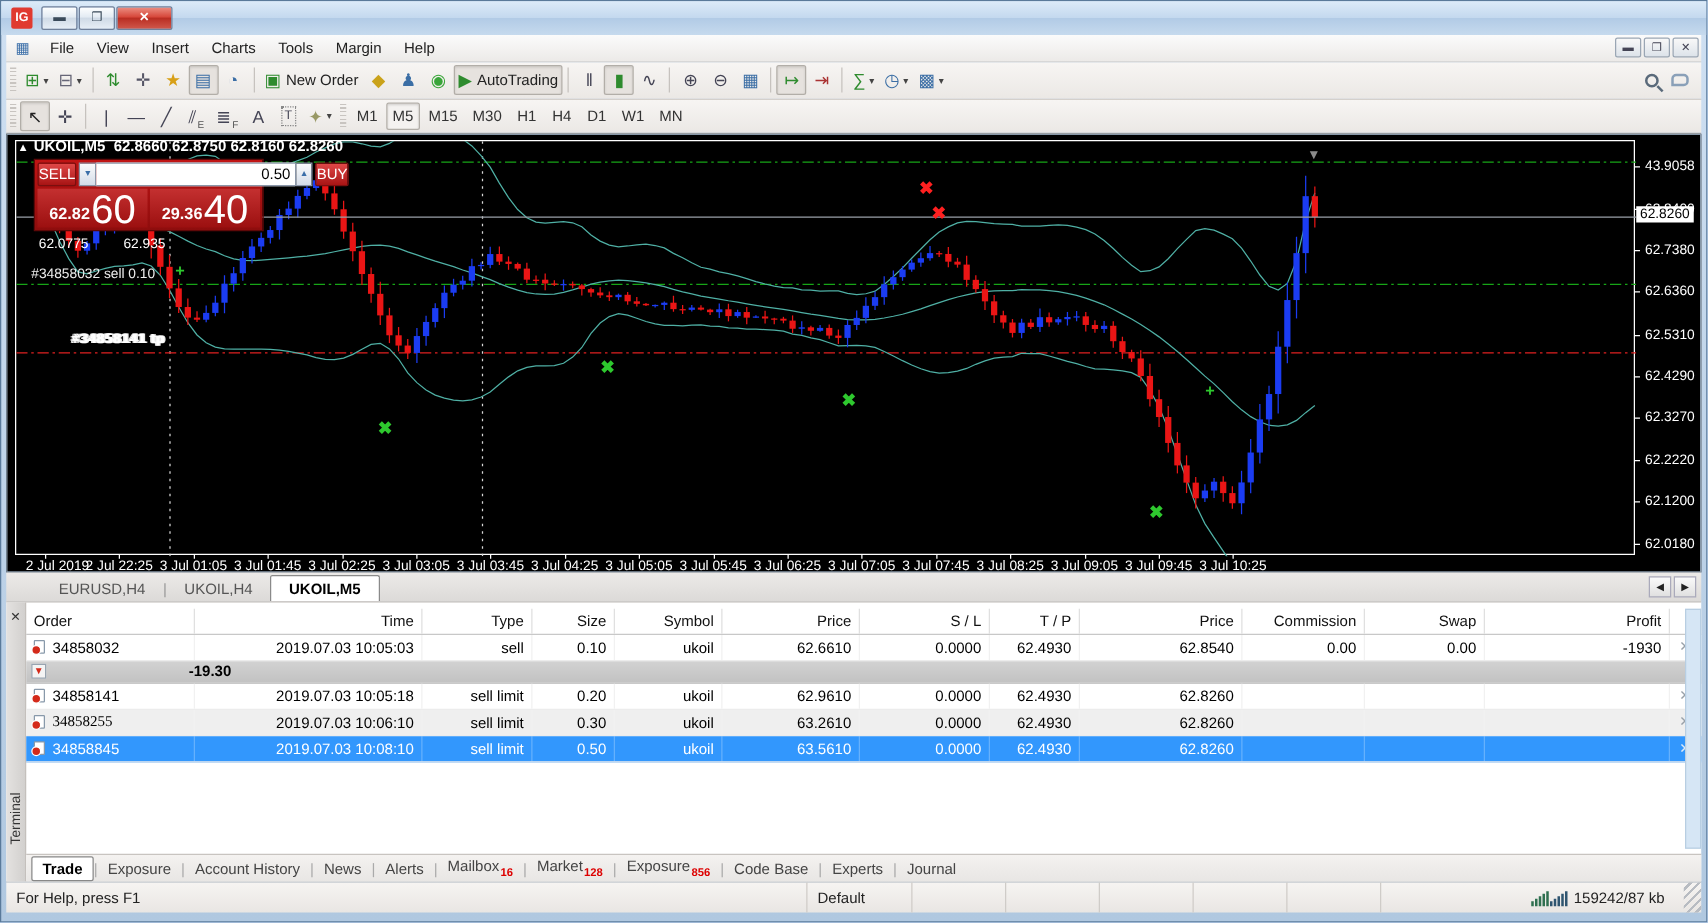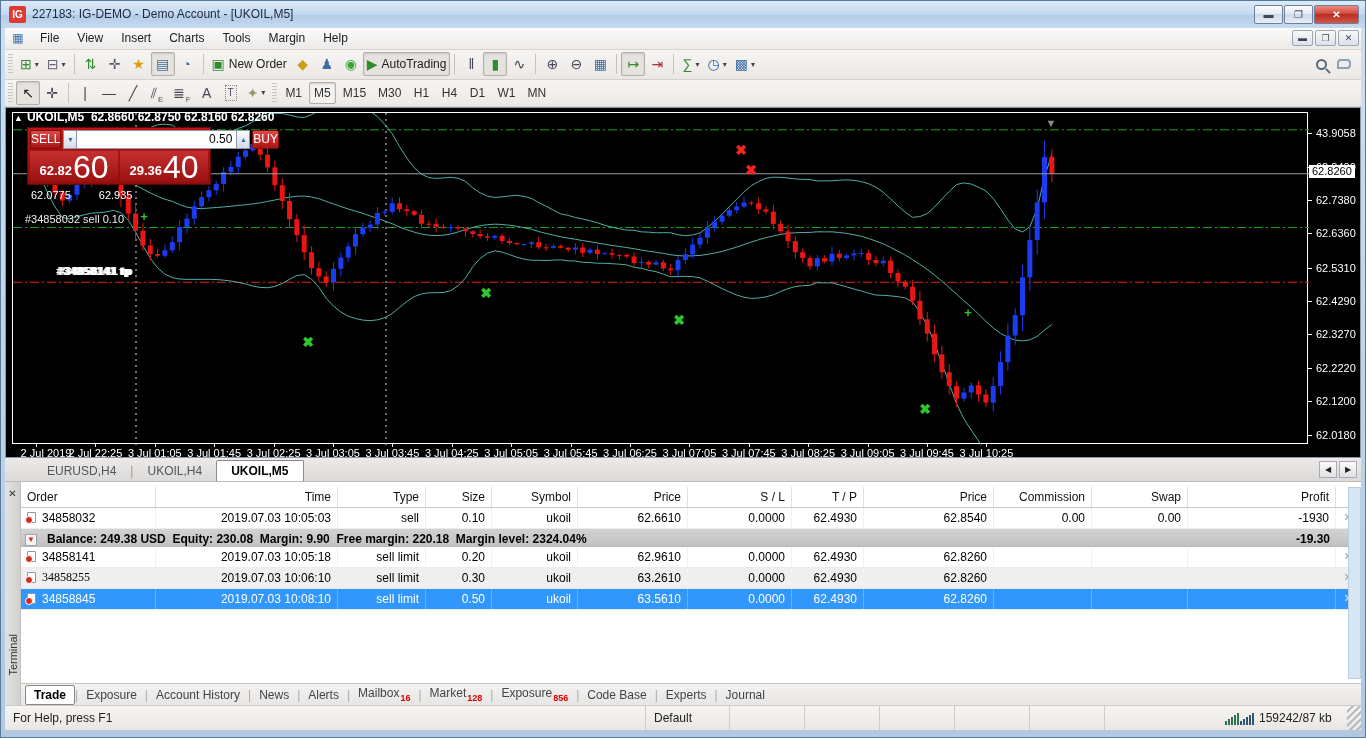--- a/index.html
+++ b/index.html
@@ -92,21 +92,21 @@
   .tab-arrows { position:absolute; right:4px; top:3px; display:flex; gap:2px; }
   .tab-arrow { width:18px; height:17px; border:1px solid #aab; background:linear-gradient(#fafafa,#e0e0e0); font-size:8px; color:#222;
     display:flex; align-items:center; justify-content:center; }
 
   
   .terminal { height:225px; margin:0 4px; background:#fff; display:flex; position:relative; border-top:1px solid #c0bcb8; }
   .term-side { width:18px; background:linear-gradient(90deg,#e4e2e0,#d2d0ce); display:flex; flex-direction:column; align-items:center; border-right:1px solid #c4c0bc; }
   .term-close { margin-top:6px; font-size:10px; color:#333; }
   .term-label { margin-top:auto; margin-bottom:30px; writing-mode:vertical-rl; transform:rotate(180deg); font-size:11px; color:#333; }
   .term-main { flex:1; display:flex; flex-direction:column; padding-top:5px; position:relative; }
-  .t-row { display:flex; align-items:flex-end; height:21px; border-bottom:1px solid #ececec; }
+  .t-row { display:flex; align-items:center; height:21px; border-bottom:1px solid #ececec; }
   .t-row.header { border-bottom:1px solid #c8c8c8; height:21px; }
   .t-cell { padding:0 6px; white-space:nowrap; overflow:hidden; border-right:1px solid #f1f1f1; height:100%; display:flex; align-items:center; }
   .header .t-cell { border-right:1px solid #e0e0e0; color:#111; }
   .t-cell.r { justify-content:flex-end; }
   .t-cell.c { justify-content:center; padding:0; }
   .t-row.shade { background:#efefef; }
   .t-row.selected { background:#3297fd; color:#fff; }
   .t-row.selected .t-cell { border-right-color:rgba(255,255,255,.25); }
   .t-row.balance { background:linear-gradient(#d2d2d2,#c2c2c2); font-weight:bold; height:18px; border-bottom:1px solid #b8b8b8; }
   .bal-text { flex:1; white-space:pre; padding-left:4px; overflow:hidden; }
@@ -135,21 +135,20 @@
     repeating-linear-gradient(135deg, transparent 0 3px, #b8bcc2 3px 5px); }
   .frame-bottom { height:7px; }
 </style>
 </head>
 <body>
 
 <div class="frame">
 
   <div class="titlebar">
     <div class="app-logo">IG</div>
-    <div class="title-text">227183: IG-DEMO - Demo Account - [UKOIL,M5]</div>
     <div class="cap-btns">
       <div class="cap-btn">▬</div>
       <div class="cap-btn">❐</div>
       <div class="cap-btn close">✕</div>
     </div>
   </div>
 
   <div class="menubar">
     <span class="sysmenu-icon">▦</span>
     <span id="menu-items"><span class="menu-item">File</span><span class="menu-item">View</span><span class="menu-item">Insert</span><span class="menu-item">Charts</span><span class="menu-item">Tools</span><span class="menu-item">Margin</span><span class="menu-item">Help</span></span>
@@ -738,21 +737,20 @@
             <div class="t-cell r" style="width: 130px;">62.8540</div>
             <div class="t-cell r" style="width: 98px;">0.00</div>
             <div class="t-cell r" style="width: 96px;">0.00</div>
             <div class="t-cell r" style="width: 148px;">-1930</div>
             <div class="t-cell c" style="width: 25px;">
               <span class="close-x">✕</span>
             </div>
           </div>
           <div class="t-row balance">
             <div class="bal-icon">▼</div>
-            <div class="bal-text">Balance: 249.38 USD  Equity: 230.08  Margin: 9.90  Free margin: 220.18  Margin level: 2324.04%</div>
             <div class="bal-profit">-19.30</div>
             <div style="width: 25px;"></div>
           </div>
           <div class="t-row">
             <div class="t-cell" style="width: 135px;">
               <div class="doc-icon"></div>
               <span>34858141</span>
             </div>
             <div class="t-cell r" style="width: 182px;">2019.07.03 10:05:18</div>
             <div class="t-cell r" style="width: 88px;">sell limit</div>

